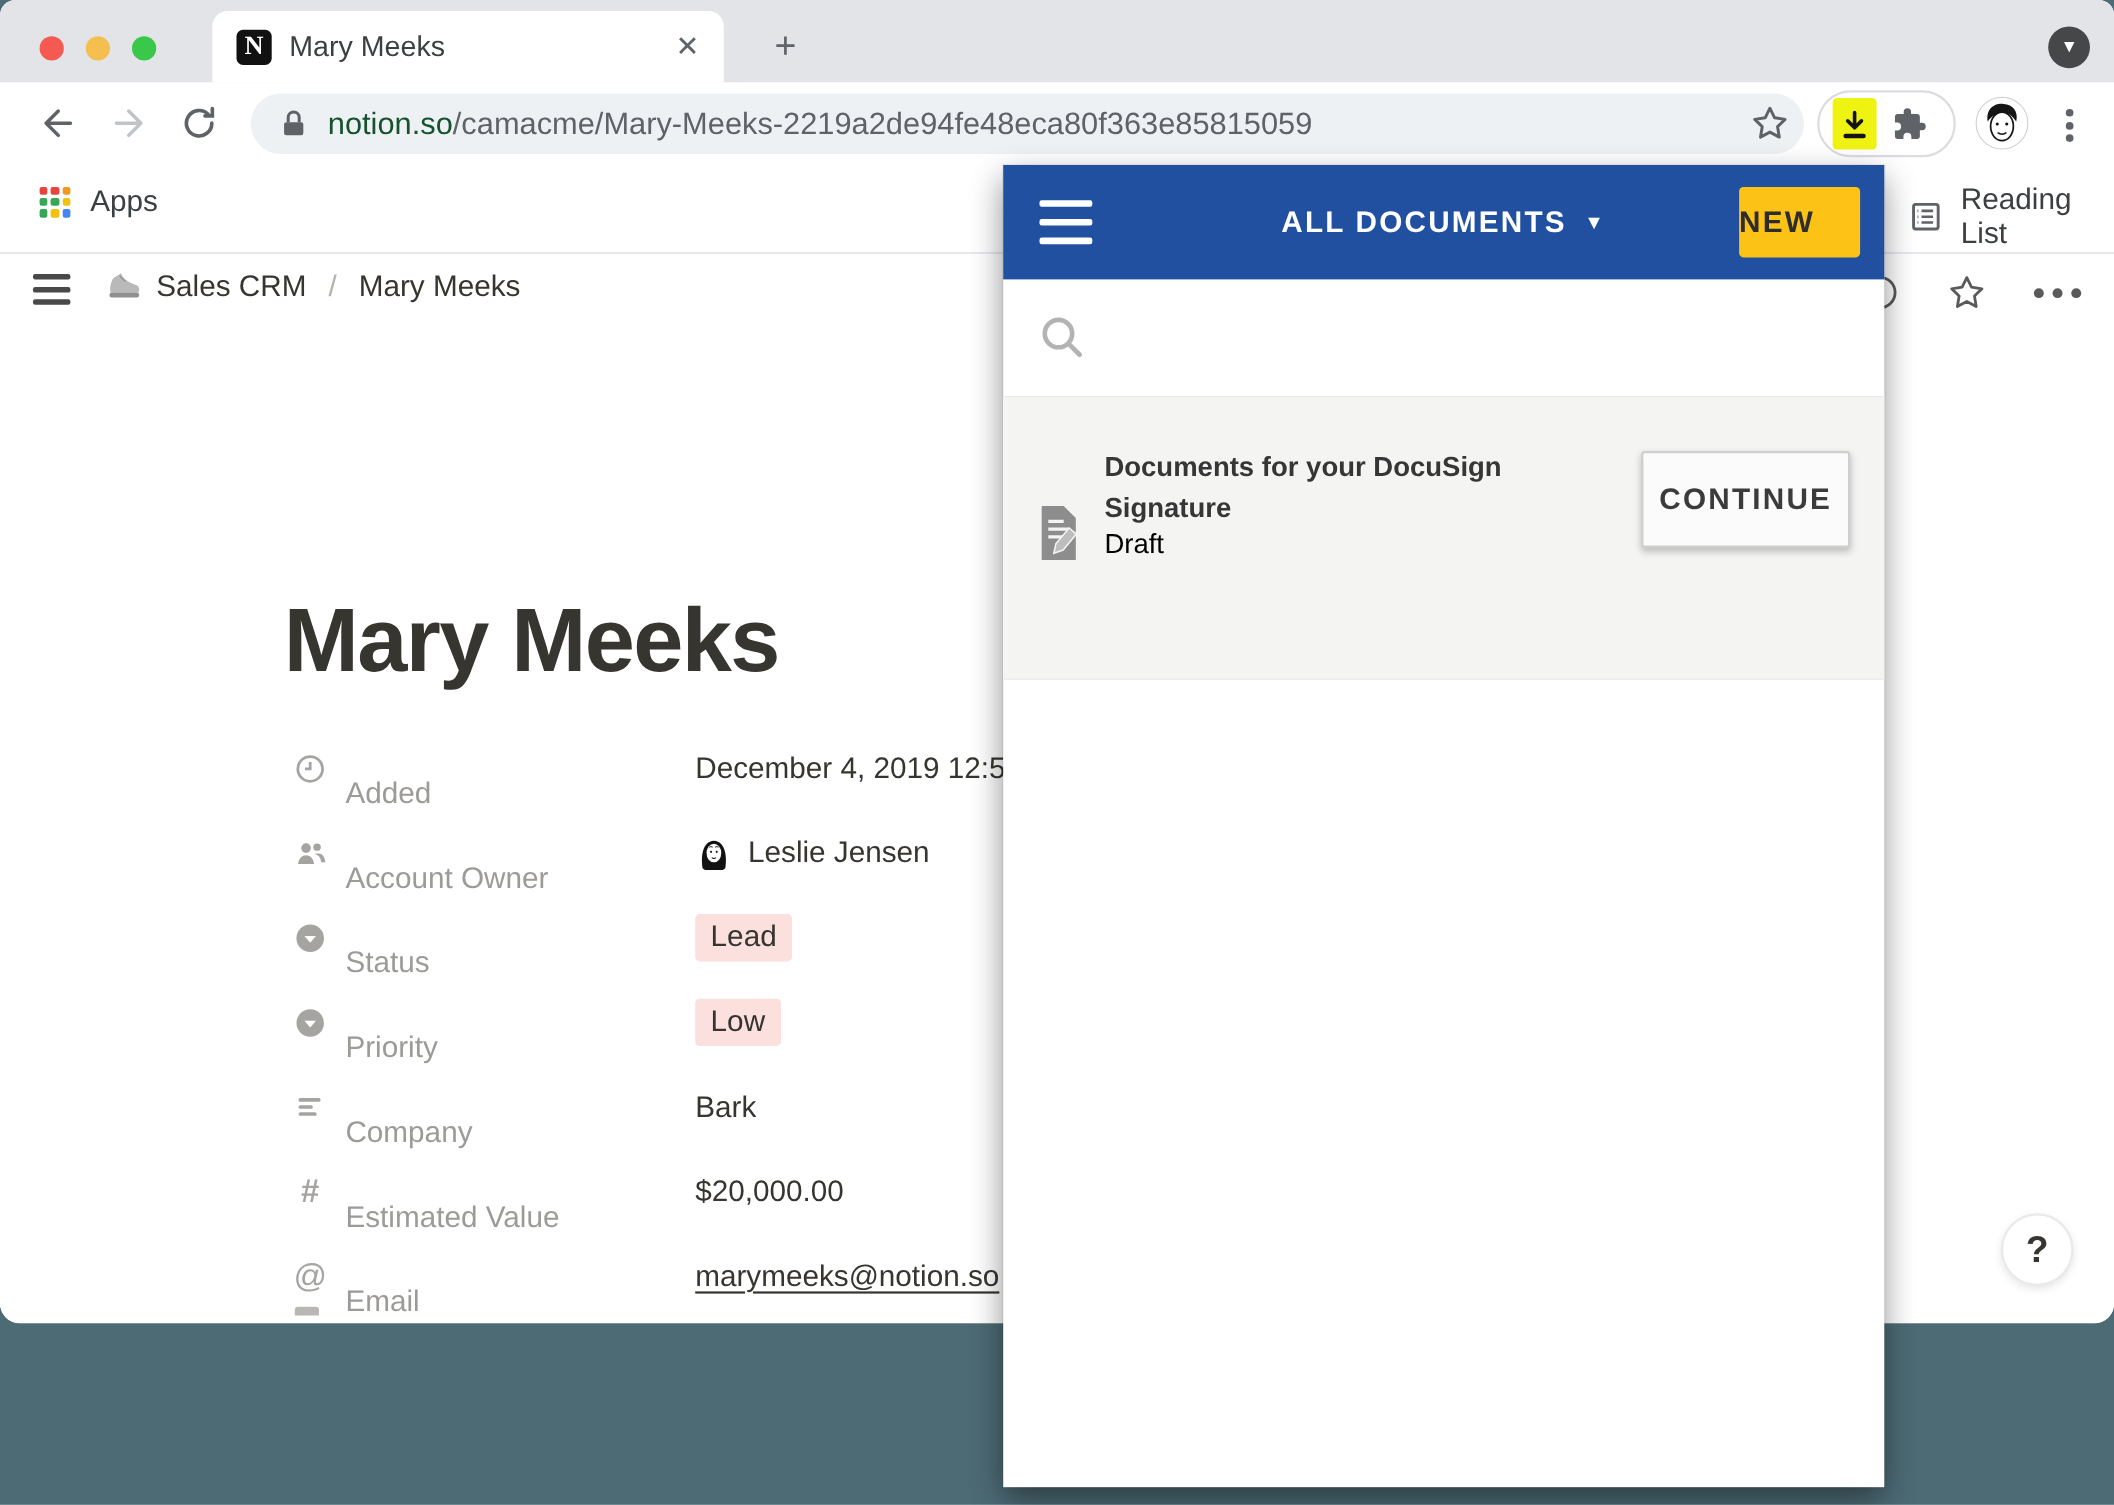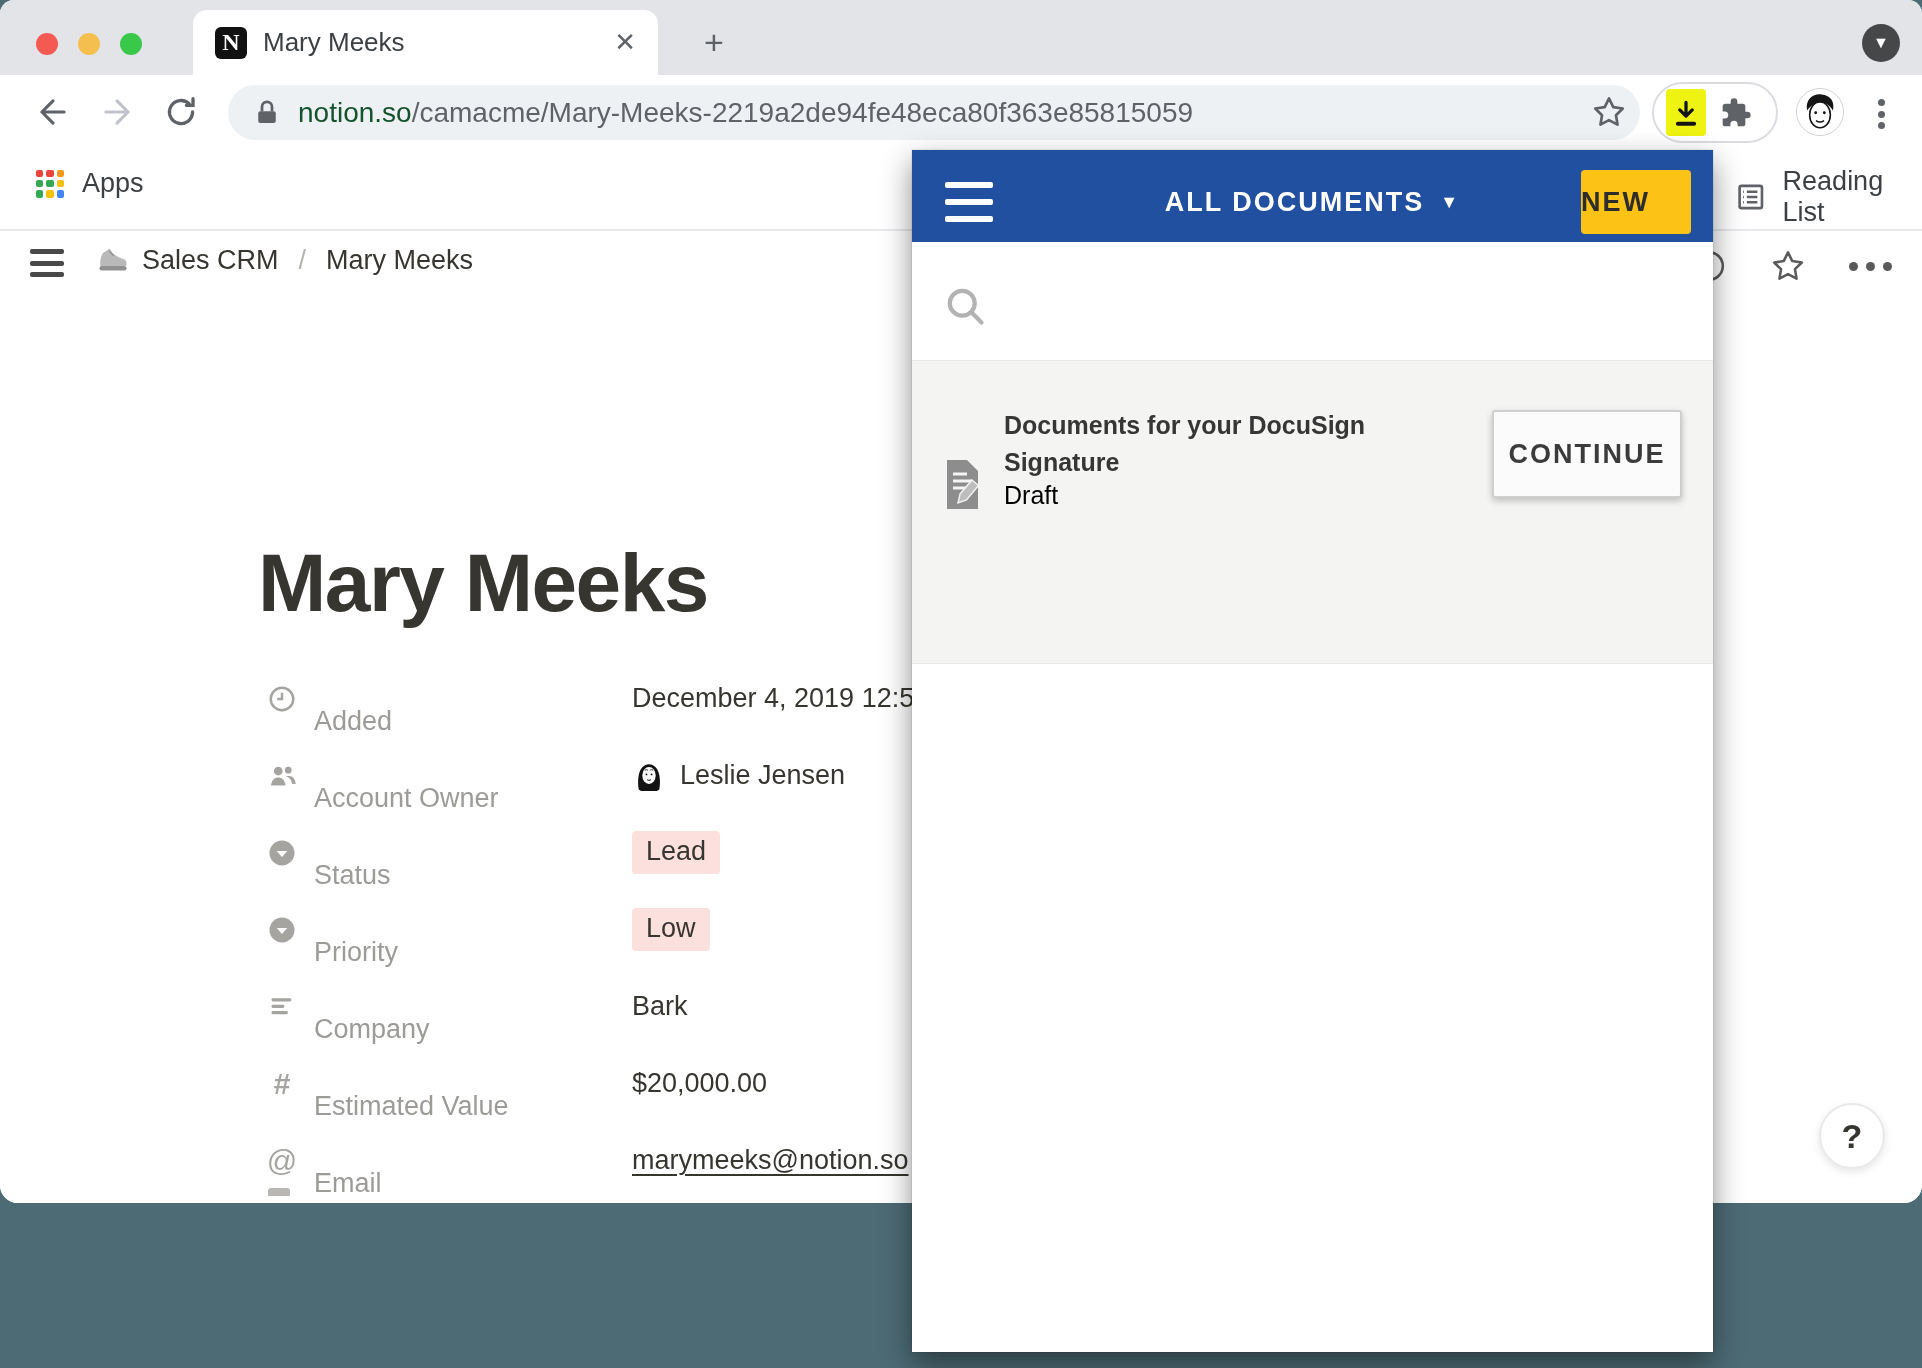--- a/index.html
+++ b/index.html
@@ -88,33 +88,33 @@
                     background:#b9b7b4; border-radius:3px 3px 0 0; }
 
   .help-fab { position:absolute; left:1819px; top:872px; width:66px; height:66px; border-radius:50%;
               background:#fff; border:2px solid #e9e9e7; box-shadow:0 3px 8px rgba(0,0,0,.1);
               display:flex; align-items:center; justify-content:center; font-size:34px; font-weight:bold;
               color:#37352f; }
 
   
   .popup { position:absolute; left:912px; top:150px; width:801px; height:1202px; background:#fff;
            box-shadow:0 12px 28px rgba(0,0,0,.45), 0 0 0 1px rgba(0,0,0,.06); z-index:50; }
-  .pp-header { position:absolute; left:0; top:0; width:100%; height:92px; background:#20509f; }
+  .pp-header { position:absolute; left:0; top:0; width:100%; height:104px; background:#20509f; }
   .pp-burger { position:absolute; left:33px; top:32px; width:48px; height:40px;
                display:flex; flex-direction:column; justify-content:space-between; }
   .pp-burger i { height:6px; background:#fff; border-radius:2px; }
   .pp-title { position:absolute; left:0; top:0; width:100%; height:104px; display:flex;
               align-items:center; justify-content:center; gap:16px; color:#fff;
               font-size:27px; font-weight:bold; letter-spacing:2px; }
   .pp-caret { font-size:18px; }
   .pp-new { position:absolute; right:22px; top:20px; width:110px; height:64px; background:#fcc216;
             border-radius:4px; display:flex; align-items:center; justify-content:flex-start;
             font-size:27px; font-weight:bold; color:#2d2d2d; letter-spacing:2px; }
   .pp-search { position:absolute; left:31px; top:134px; width:44px; height:44px; }
-  .pp-row { position:absolute; left:0; top:210px; width:100%; height:304px; background:#f4f4f3;
+  .pp-row { position:absolute; left:0; top:210px; width:100%; height:258px; background:#f4f4f3;
             border-top:1px solid #e9e9e8; border-bottom:1px solid #e9e9e8; }
   .doc-icon { position:absolute; left:33px; top:98px; }
   .doc-text { position:absolute; left:92px; top:46px; width:470px; }
   .doc-title { font-size:25px; font-weight:bold; color:#363636; line-height:37px; }
   .doc-status { font-size:25px; color:#000000; }
   .pp-continue { position:absolute; left:580px; top:49px; width:190px; height:88px; background:#fbfbfb;
                  border:2px solid #cfcfcf; border-radius:3px; box-shadow:0 3px 7px rgba(0,0,0,.22);
                  display:flex; align-items:center; justify-content:center; font-size:27px;
                  font-weight:bold; color:#3b3b3b; letter-spacing:2px; }
 

